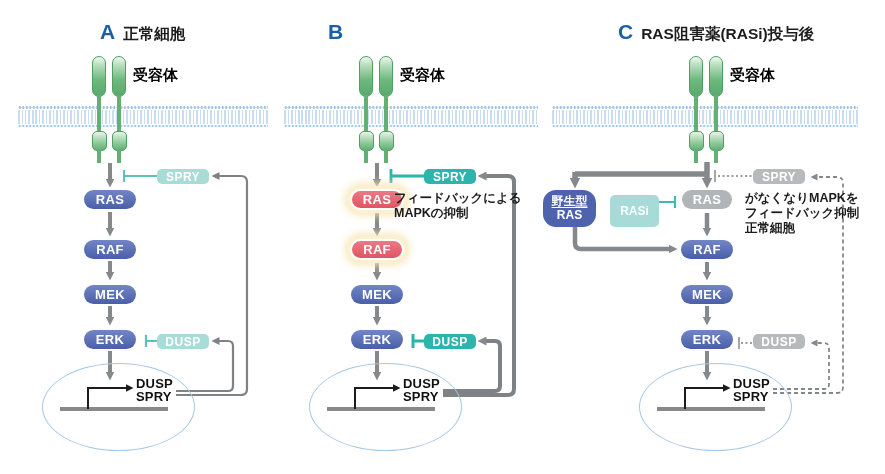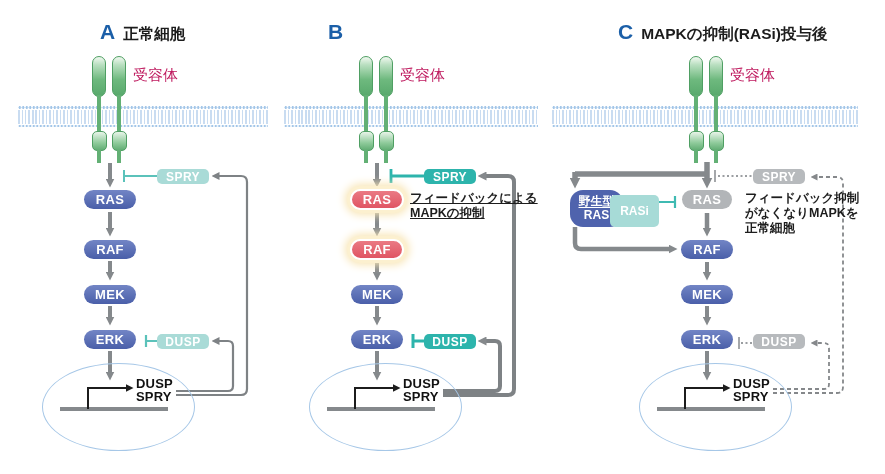--- a/index.html
+++ b/index.html
@@ -20,21 +20,21 @@
     background-size:3.5px 4.5px,3.5px 4.5px,auto 14px;
     background-position:0 0,0 100%,0 4.5px;
     background-repeat:repeat-x,repeat-x,repeat-x;}
   
   .receptor{position:absolute;width:36px;height:107px;z-index:2;}
   .rx-top{position:absolute;width:14px;height:41px;border-radius:7px;border:1px solid #4f9f63;
     background:linear-gradient(180deg,#ecf6ec 2%,#b9dfc0 20%,#6eb97e 58%,#58a96c 100%);box-sizing:border-box;}
   .rx-sub{position:absolute;width:15px;height:20px;border-radius:5px;border:1px solid #4f9f63;
     background:linear-gradient(180deg,#e8f4e9,#8fcb9b 60%,#62ad74);box-sizing:border-box;}
   .rx-stem{position:absolute;width:4px;background:#63b075;}
-  .rx-label{position:absolute;font-size:15px;font-weight:normal;color:#be185d;white-space:nowrap;}
+  .rx-label{position:absolute;font-size:15px;font-weight:bold;color:#000000;white-space:nowrap;}
   
   .npill{position:absolute;width:52px;height:19px;border-radius:10px;
     background:linear-gradient(180deg,#7285c5,#4a5fa9);color:#fff;font-size:13px;font-weight:bold;
     display:flex;align-items:center;justify-content:center;letter-spacing:.3px;box-sizing:border-box;}
   .npill.gray{background:#b2b5b8;}
   .npill.mut{width:54px;height:21px;border-radius:12px;border:2px solid #fff;
     background:linear-gradient(180deg,#ea7a84,#e05563);
     box-shadow:0 0 0 3px #fcf0cf,0 0 8px 5px #f8e5b5;}
   .spill{position:absolute;width:52px;height:15px;border-radius:5px;color:#fff;
     font-size:12px;font-weight:bold;display:flex;align-items:center;justify-content:center;letter-spacing:.5px;}
@@ -162,61 +162,61 @@
       <div class="rx-stem" style="left:5px;top:39px;height:38px;"></div>
       <div class="rx-stem" style="left:25px;top:39px;height:38px;"></div>
       <div class="rx-sub" style="left:0;top:75px;"></div>
       <div class="rx-sub" style="left:20px;top:75px;"></div>
       <div class="rx-stem" style="left:5px;top:94px;height:13px;"></div>
       <div class="rx-stem" style="left:25px;top:94px;height:13px;"></div>
     </div>
     <div class="rx-label" style="left:400px;top:66px;">受容体</div>
     <div class="spill teal" style="left:424px;top:169px;">SPRY</div>
     <div class="npill mut" style="left:350px;top:189px;">RAS</div>
-    <div class="annot" style="left:410px;top:191px;text-decoration:underline;">
+    <div class="annot" style="left:394px;top:191px;">
       <div>フィードバックによる</div>
       <div>MAPKの抑制</div>
     </div>
     <div class="npill mut" style="left:350px;top:239px;">RAF</div>
     <div class="npill" style="left:351px;top:285px;">MEK</div>
     <div class="npill" style="left:351px;top:330px;">ERK</div>
     <div class="spill teal" style="left:424px;top:334px;">DUSP</div>
     <div class="nucleus" style="left:309px;top:363px;"></div>
     <div class="genetext" style="left:403px;top:377px;">
       <div>DUSP</div>
       <div>SPRY</div>
     </div>
   </div>
 
   <div class="panel">
     <div class="ptitle" style="left:618px;top:20px;">
       <span class="t-letter">C</span>
-      <span class="t-text">MAPKの抑制(RASi)投与後</span>
+      <span class="t-text">RAS阻害薬(RASi)投与後</span>
     </div>
     <div class="receptor" style="left:689px;top:56px;">
       <div class="rx-top" style="left:0;top:0;"></div>
       <div class="rx-top" style="left:20px;top:0;"></div>
       <div class="rx-stem" style="left:5px;top:39px;height:38px;"></div>
       <div class="rx-stem" style="left:25px;top:39px;height:38px;"></div>
       <div class="rx-sub" style="left:0;top:75px;"></div>
       <div class="rx-sub" style="left:20px;top:75px;"></div>
       <div class="rx-stem" style="left:5px;top:94px;height:13px;"></div>
       <div class="rx-stem" style="left:25px;top:94px;height:13px;"></div>
     </div>
     <div class="rx-label" style="left:730px;top:66px;">受容体</div>
     <div class="spill gray" style="left:753px;top:169px;">SPRY</div>
-    <div class="wtpill" style="left:570px;top:190px;">
+    <div class="wtpill" style="left:543px;top:190px;">
       <span class="u">野生型</span>
       <span>RAS</span>
     </div>
     <div class="rasipill" style="left:610px;top:195px;">RASi</div>
     <div class="npill gray" style="left:682px;top:190px;width:50px;">RAS</div>
     <div class="annot" style="left:745px;top:191px;">
+      <div>がなくなりMAPKを</div>
       <div>フィードバック抑制</div>
-      <div>がなくなりMAPKを</div>
       <div>正常細胞</div>
     </div>
     <div class="npill" style="left:681px;top:240px;">RAF</div>
     <div class="npill" style="left:681px;top:285px;">MEK</div>
     <div class="npill" style="left:681px;top:330px;">ERK</div>
     <div class="spill gray" style="left:753px;top:334px;">DUSP</div>
     <div class="nucleus" style="left:639px;top:363px;"></div>
     <div class="genetext" style="left:733px;top:377px;">
       <div>DUSP</div>
       <div>SPRY</div>

